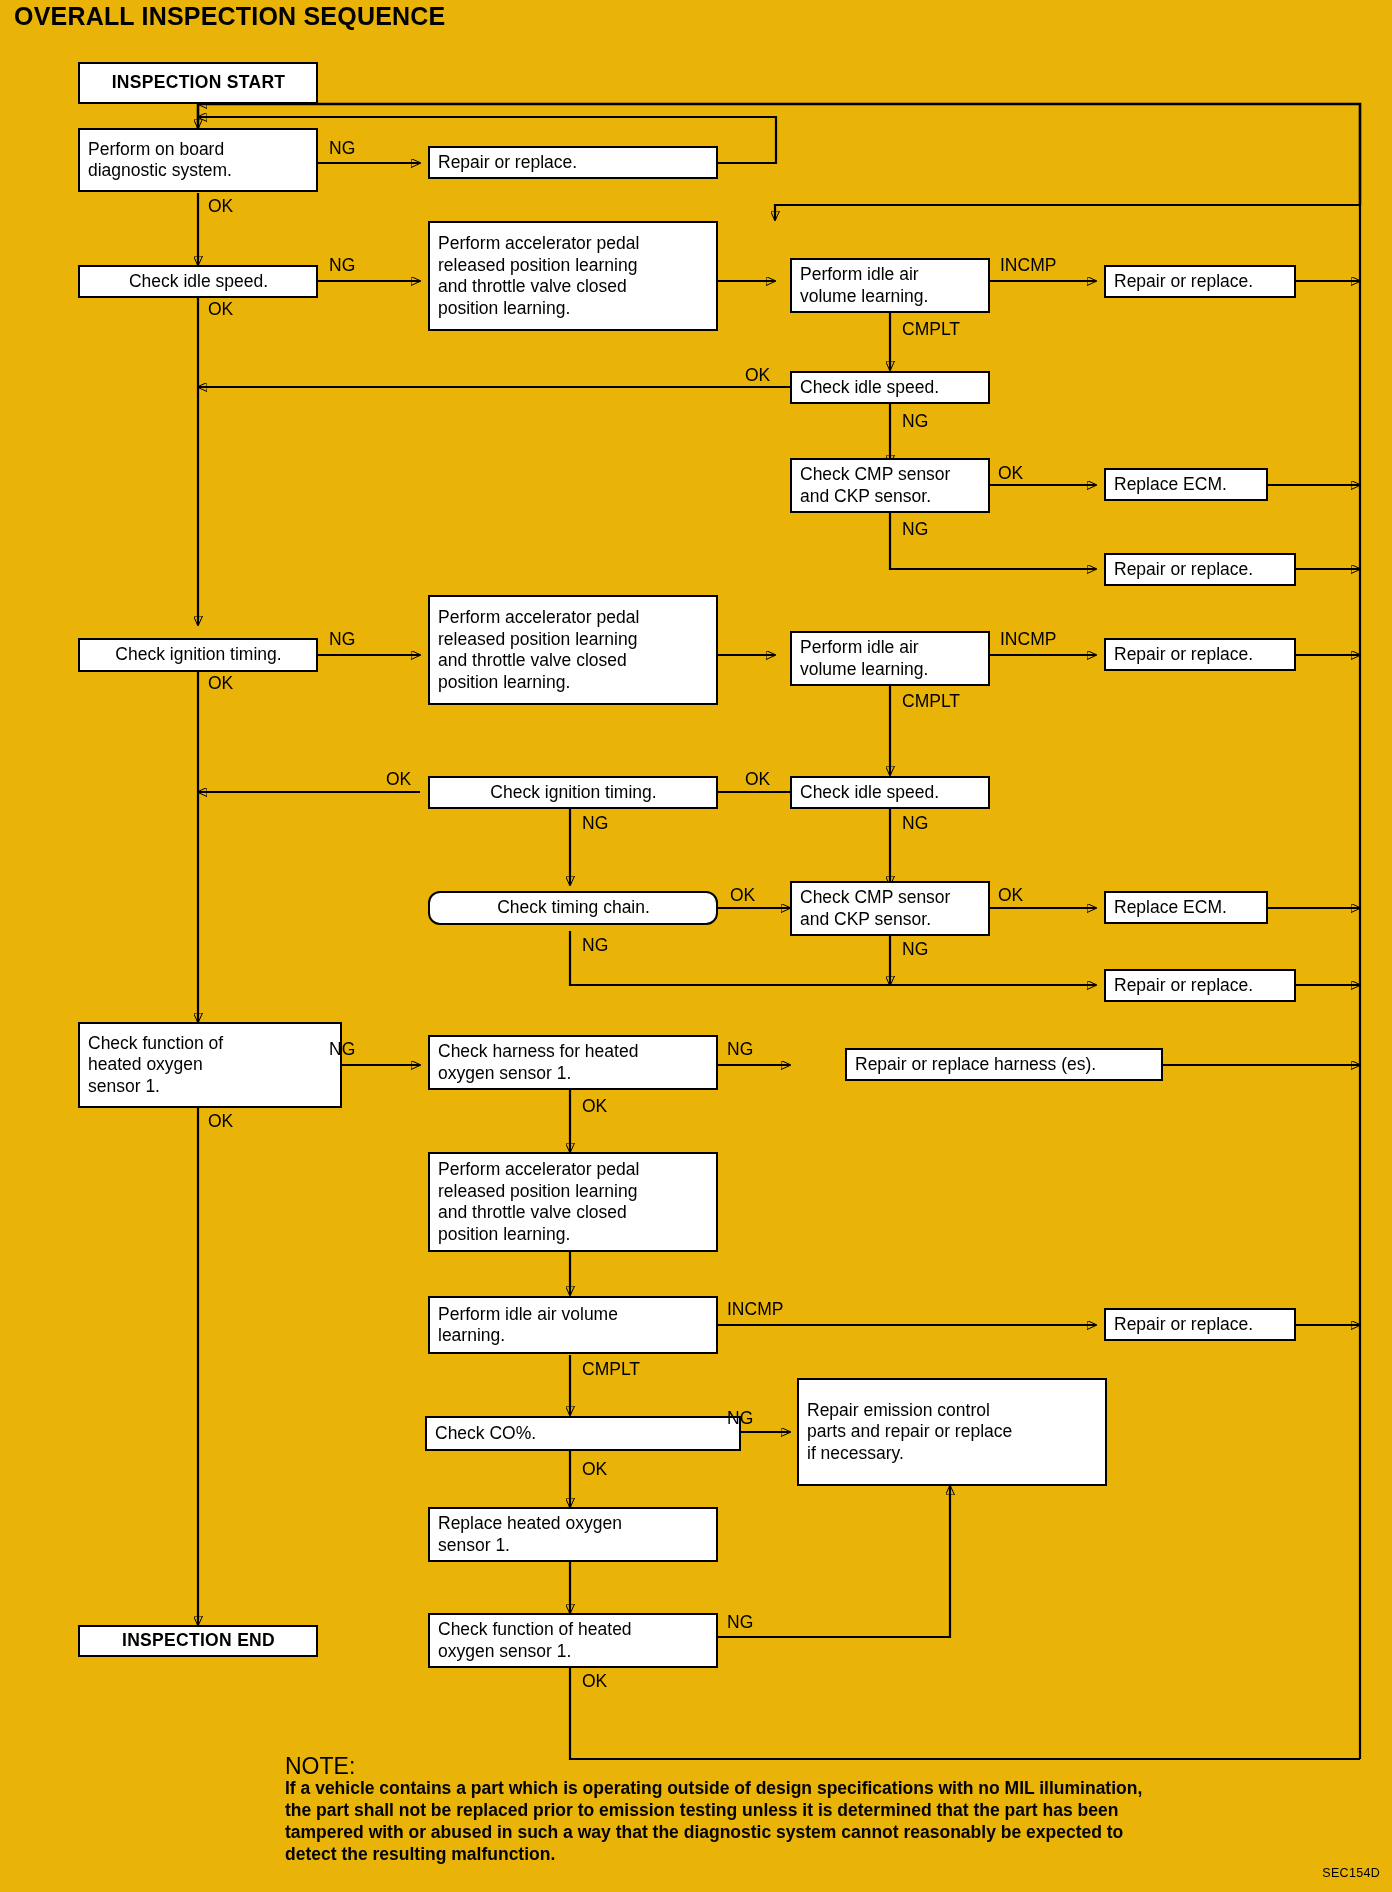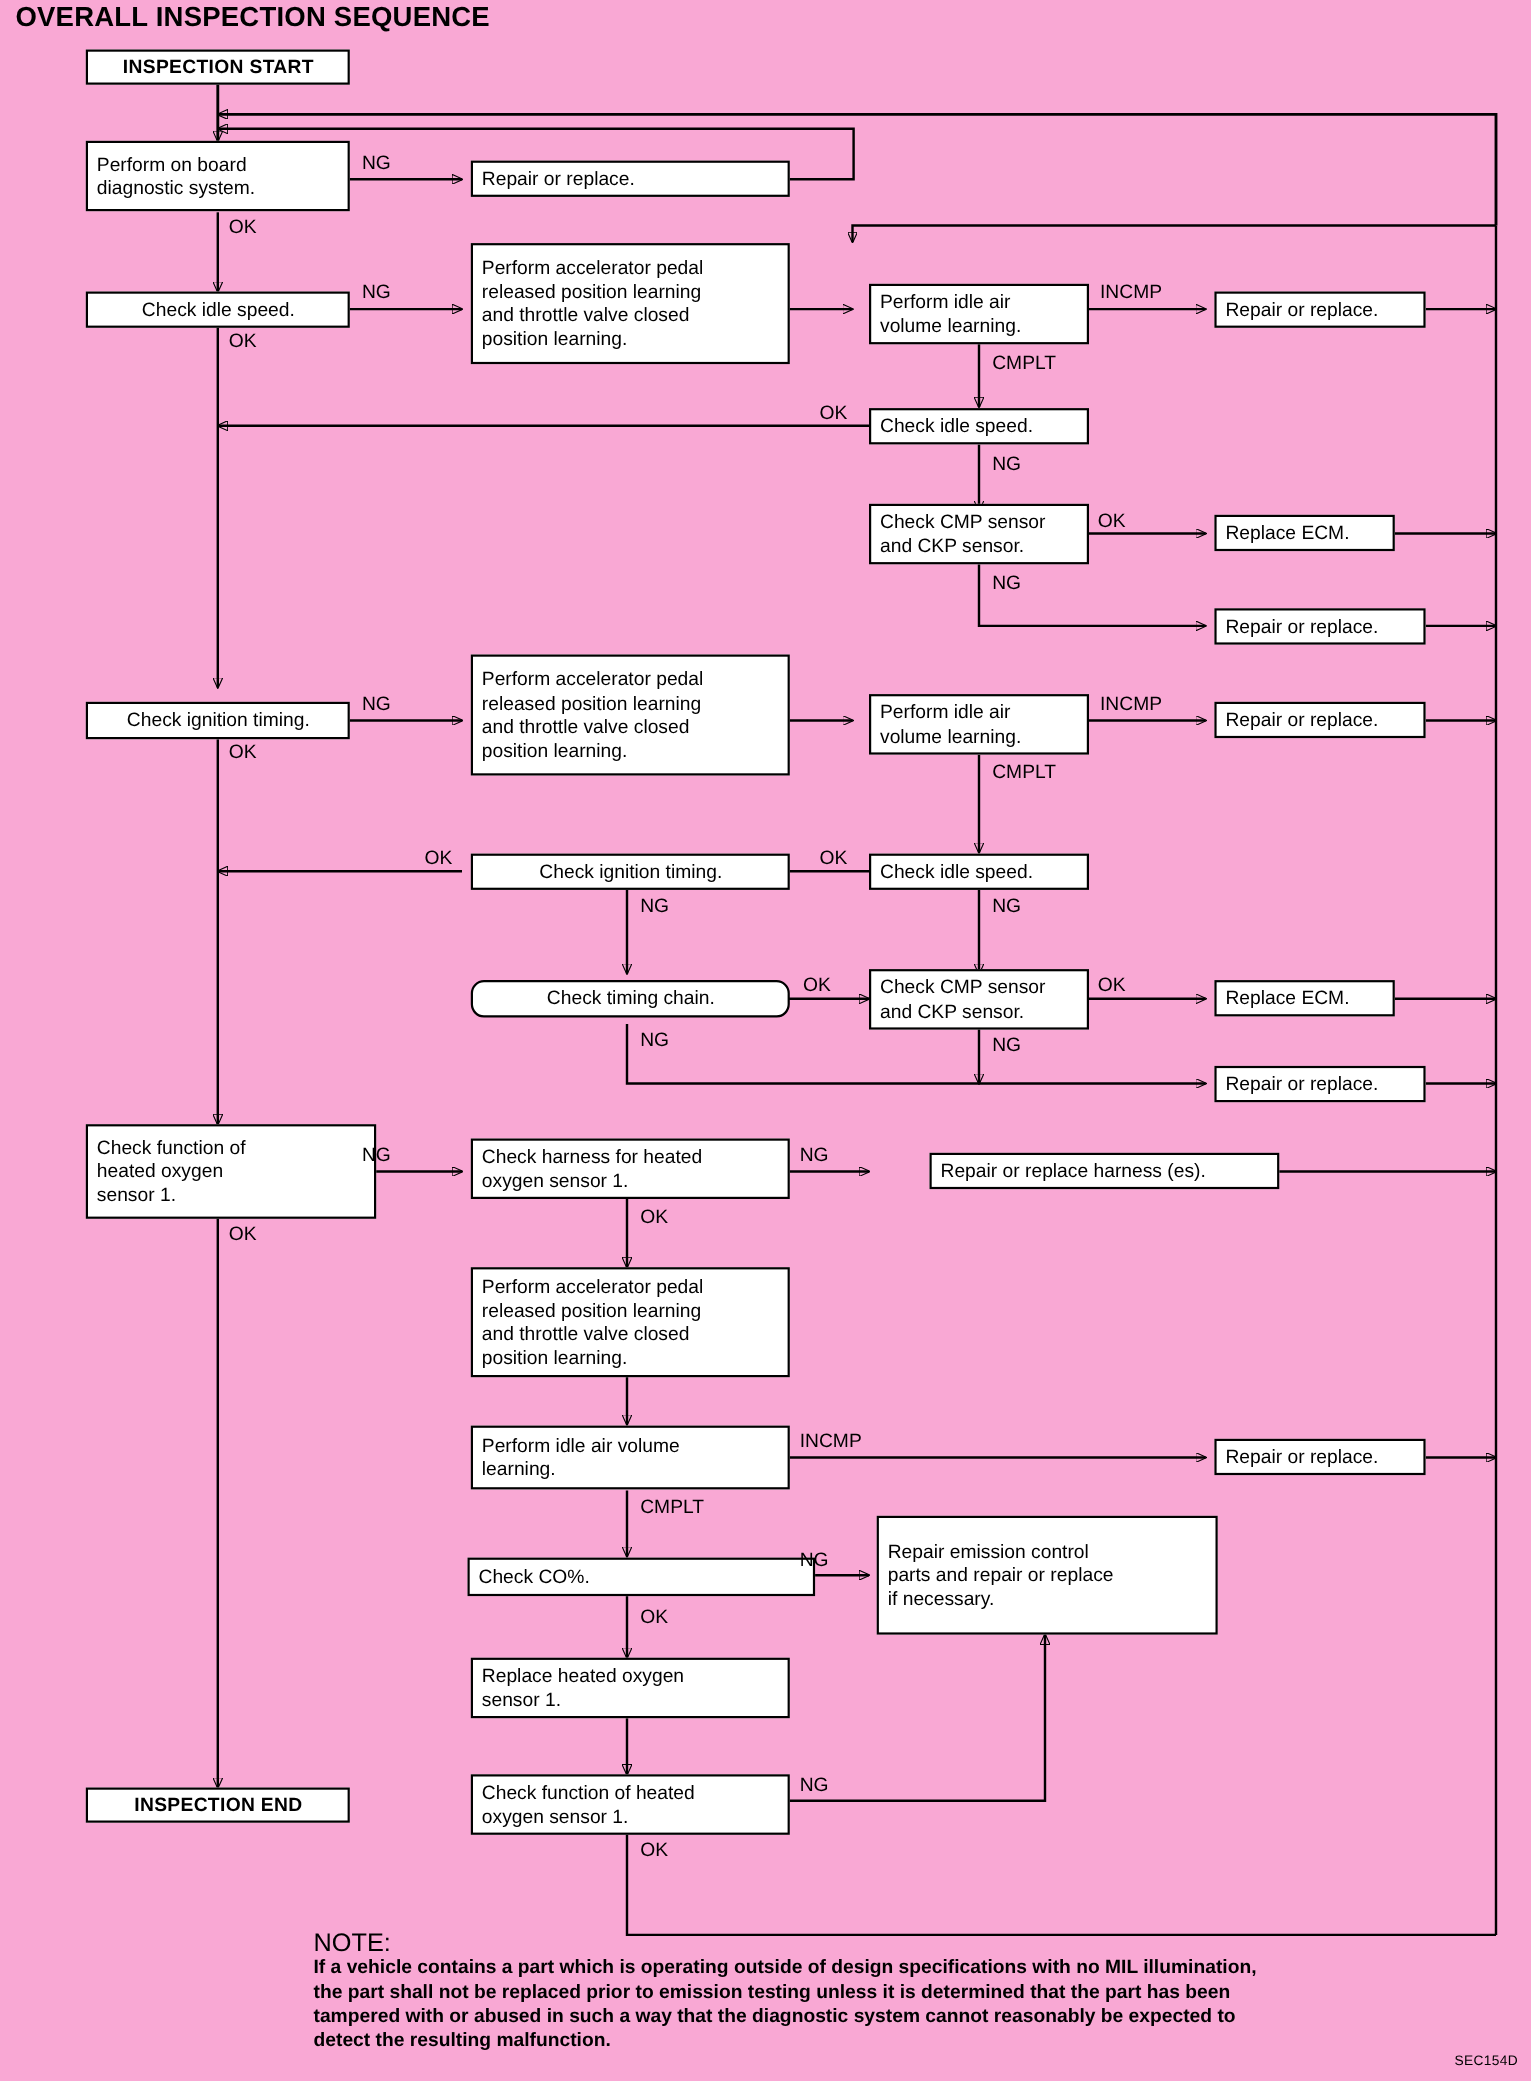--- a/index.html
+++ b/index.html
@@ -8,21 +8,21 @@
     background: #ffffff;
   }
   body {
     font-family: "Liberation Sans", sans-serif;
     color: #000000;
   }
   #page {
     position: relative;
     width: 1392px;
     height: 1892px;
-    background: #f9a8d4;
+    background: #eab308;
     overflow: hidden;
   }
   
   .page-title {
     position: absolute;
     left: 14px;
     top: 2px;
     font-size: 25px;
     font-weight: bold;
     letter-spacing: 0.2px;
@@ -199,21 +199,21 @@
 
     <line x1="570" y1="1562" x2="570" y2="1613" stroke-width="2.2" marker-end="url(#ah)"></line>
 
     <polyline points="716,1637 950,1637 950,1486" stroke-width="2.2" marker-end="url(#ah)"></polyline>
 
     <polyline points="570,1662 570,1759 1360,1759" stroke-width="2.2"></polyline>
 
     <line x1="1360" y1="205" x2="1360" y2="1759" stroke-width="2.2"></line>
   </svg>
 
-  <div class="node terminal center" style="left:78px; top:45px; width:240px; height:32px;">
+  <div class="node terminal center" style="left:78px; top:62px; width:240px; height:42px;">
     <span class="txt">INSPECTION START</span>
   </div>
 
   <div class="node" style="left:78px; top:128px; width:240px; height:64px;">
     <span class="txt">Perform on board
 diagnostic system.</span>
   </div>
 
   <div class="node" style="left:428px; top:146px; width:290px; height:33px;">
     <span class="txt">Repair or replace.</span>

